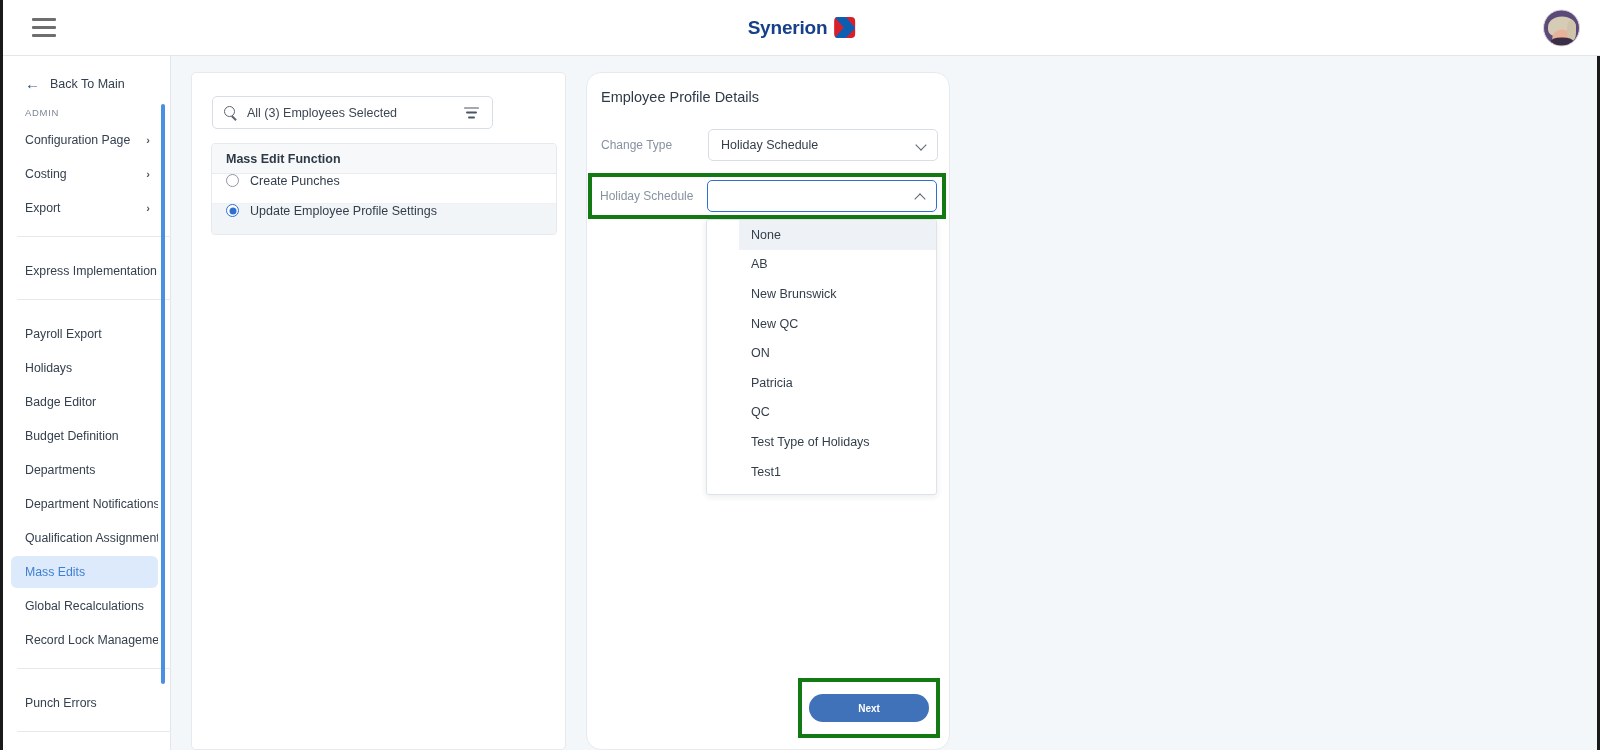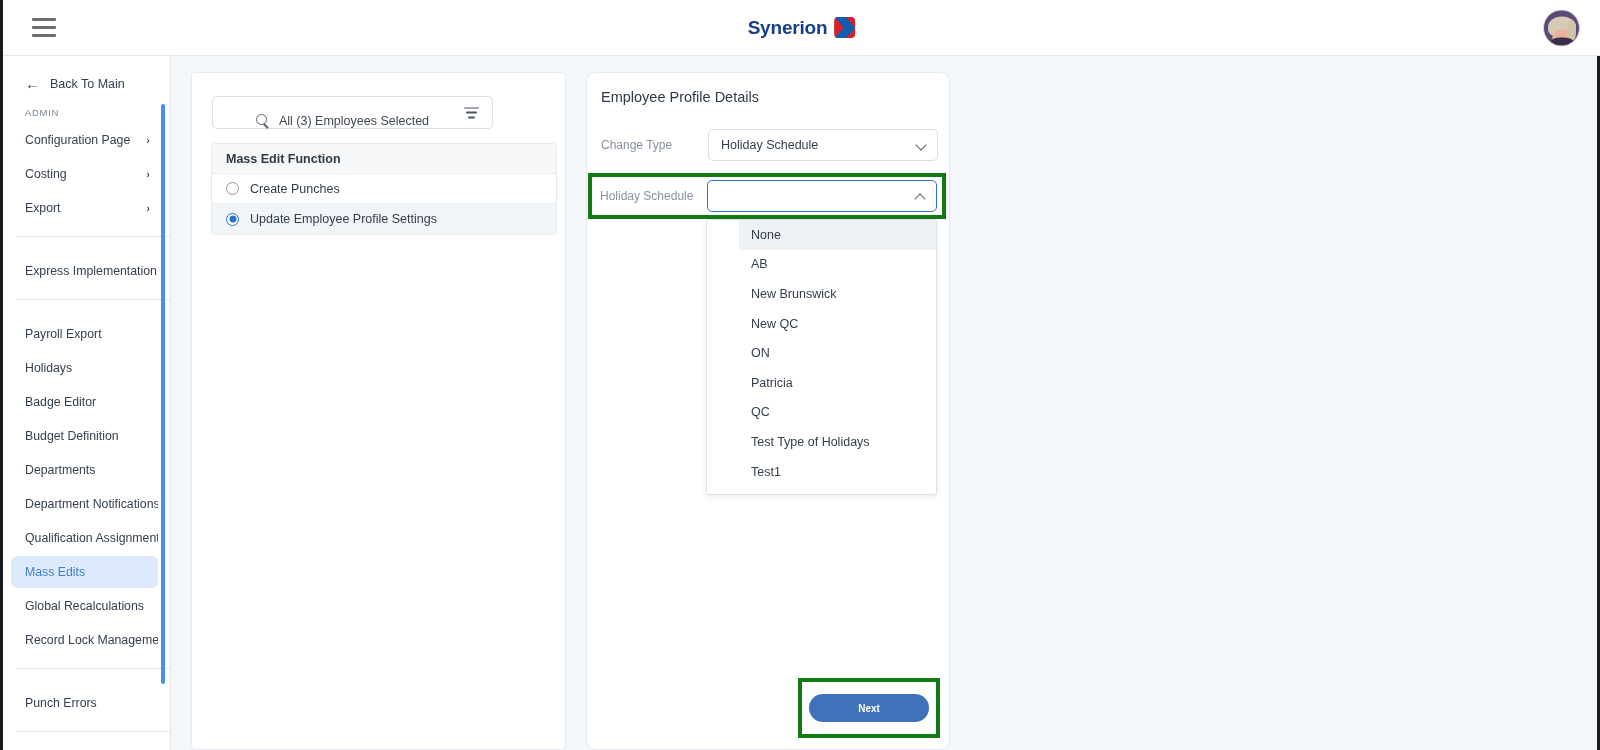--- a/index.html
+++ b/index.html
@@ -141,22 +141,22 @@
     position: absolute; left: 188px; top: 72px;
     width: 375px; height: 678px;
     background: #ffffff;
     border: 1px solid #e6eaef;
     border-radius: 5px;
   }
   .search-box {
     position: absolute; left: 20px; top: 23px;
     width: 281px; height: 33px;
     border: 1px solid #d8dee6; border-radius: 5px;
-    display: flex; align-items: flex-end;
-    background: #fff; cursor: text; padding-left: 32px;
+    display: flex; align-items: center;
+    background: #fff; cursor: text;
   }
   .search-icon {
     margin-left: 11px; width: 14px; height: 14px;
     position: relative;
   }
   .search-icon::before {
     content: ""; position: absolute;
     left: 0; top: 0; width: 9px; height: 9px;
     border: 1.5px solid #5a6472; border-radius: 50%;
   }
@@ -191,21 +191,21 @@
     overflow: hidden; background: #fff;
   }
   .fn-head {
     height: 30px; background: #f6f8fa;
     display: flex; align-items: center;
     padding-left: 14px;
     font-size: 12.5px; font-weight: bold; color: #2f3a47;
     border-bottom: 1px solid #e9edf2;
   }
   .fn-row {
-    height: 30px; display: flex; align-items: center;
+    height: 30px; display: flex; align-items: flex-start;
     padding-left: 14px; cursor: pointer;
     border-bottom: 1px solid #eef1f5;
   }
   .fn-row:last-child { border-bottom: none; }
   .fn-row.sel { background: #f2f5f8; }
   .radio {
     width: 13px; height: 13px; border-radius: 50%;
     border: 1.6px solid #8d98a5; background: #fff;
     position: relative; flex: none;
   }
@@ -217,21 +217,21 @@
     background: #2f6fd0;
   }
   .fn-label { margin-left: 11px; font-size: 12.5px; color: #333e4b; }
 
   
   .right-card {
     position: absolute; left: 583px; top: 72px;
     width: 364px; height: 678px;
     background: #ffffff;
     border: 1px solid #e6eaef;
-    border-radius: 10px;
+    border-radius: 15px;
     padding-left: 32px;
   }
   .rc-title {
     position: absolute; left: 14px; top: 16px;
     font-size: 14.5px; color: #2e3a47;
   }
   .field-row {
     position: absolute; left: 14px;
     display: flex; align-items: center;
   }

